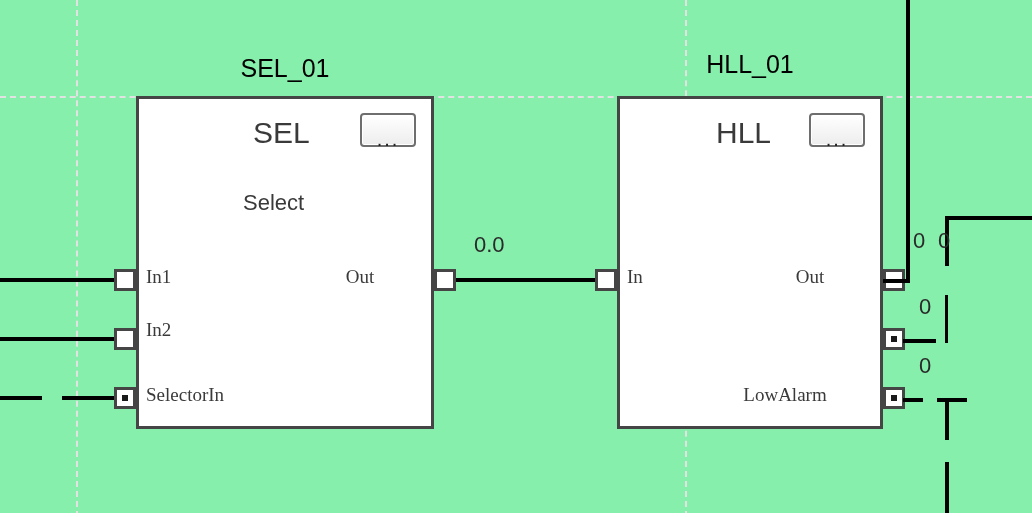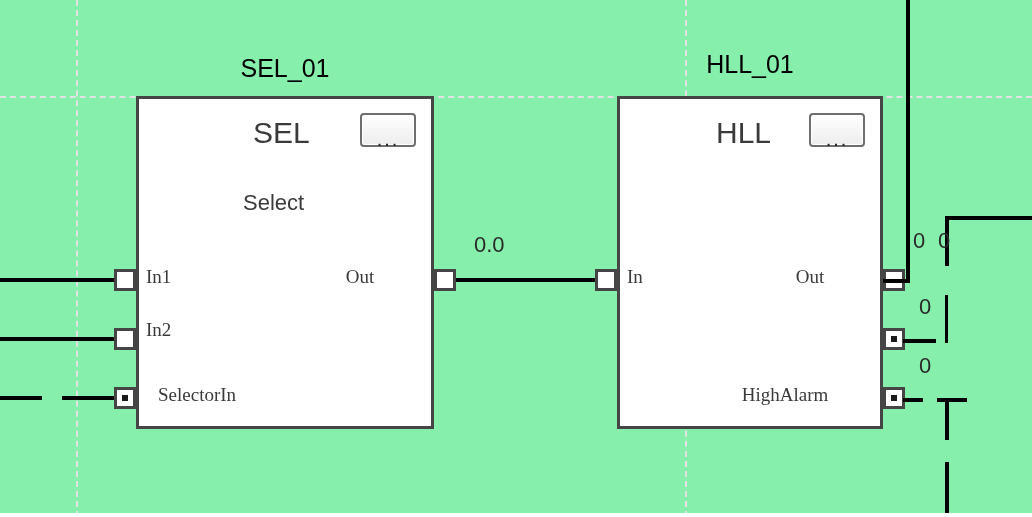--- a/index.html
+++ b/index.html
@@ -166,21 +166,21 @@
 
   <div class="pin-stub" style="left:114px; top:269px;"></div>
   <div class="pin-label" style="left:146px; top:267px;">In1</div>
   <div class="wire-h" style="left:0px; top:278px; width:114px;"></div>
 
   <div class="pin-stub" style="left:114px; top:328px;"></div>
   <div class="pin-label" style="left:146px; top:308px;margin-top:12px;">In2</div>
   <div class="wire-h" style="left:0px; top:337px; width:114px;"></div>
 
   <div class="pin-stub bool" style="left:114px; top:387px;"></div>
-  <div class="pin-label" style="left:158px; top:385px;">SelectorIn</div>
+  <div class="pin-label" style="left:146px; top:385px;">SelectorIn</div>
   <div class="wire-h" style="left:0px; top:396px; width:42px;"></div>
   <div class="wire-h" style="left:62px; top:396px; width:52px;"></div>
 
   <div class="pin-label right" style="left:300px; top:267px; width:120px;">Out</div>
   <div class="pin-stub" style="left:434px; top:269px;"></div>
 
   <div class="wire-h" style="left:456px; top:278px; width:140px;"></div>
   <div class="value" style="left:474px; top:234px;">0.0</div>
 
   <div class="fb-instance" style="left:617px; top:52px; width:266px;">HLL_01</div>
@@ -195,21 +195,21 @@
 
 
   <div class="pin-stub" style="left:595px; top:269px;"></div>
   <div class="pin-label" style="left:627px; top:267px;">In</div>
 
   <div class="pin-label right" style="left:750px; top:267px; width:120px;">Out</div>
   <div class="pin-stub" style="left:883px; top:269px;"></div>
 
   <div class="pin-stub bool" style="left:883px; top:328px;"></div>
 
-  <div class="pin-label right" style="left:700px; top:385px; width:170px;">HighAlarm</div>
+  <div class="pin-label right" style="left:700px; top:385px; width:170px;">LowAlarm</div>
   <div class="pin-stub bool" style="left:883px; top:387px;"></div>
 
   <div class="wire-v" style="left:906px; top:0px; height:281px;"></div>
   <div class="wire-h" style="left:883px; top:279px; width:27px;"></div>
 
   <div class="wire-h" style="left:945px; top:216px; width:87px;"></div>
   <div class="wire-v" style="left:945px; top:216px; height:50px;"></div>
 
   <div class="wire-h" style="left:903px; top:339px; width:33px;"></div>
   <div class="wire-v thin" style="left:945px; top:295px; height:48px;"></div>

